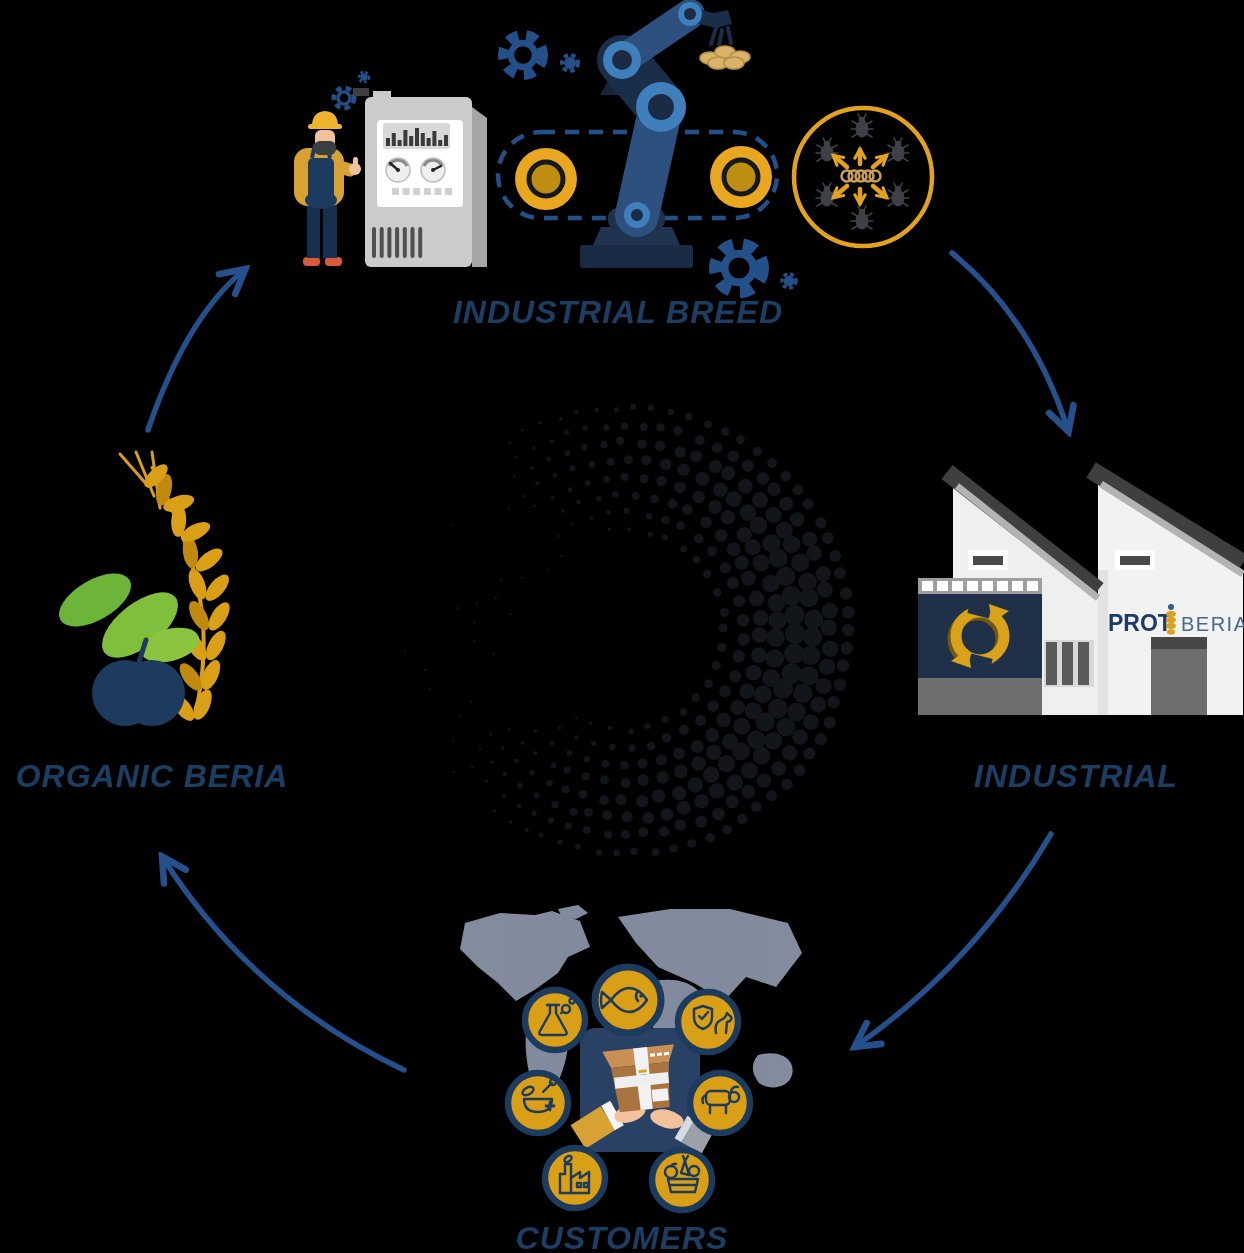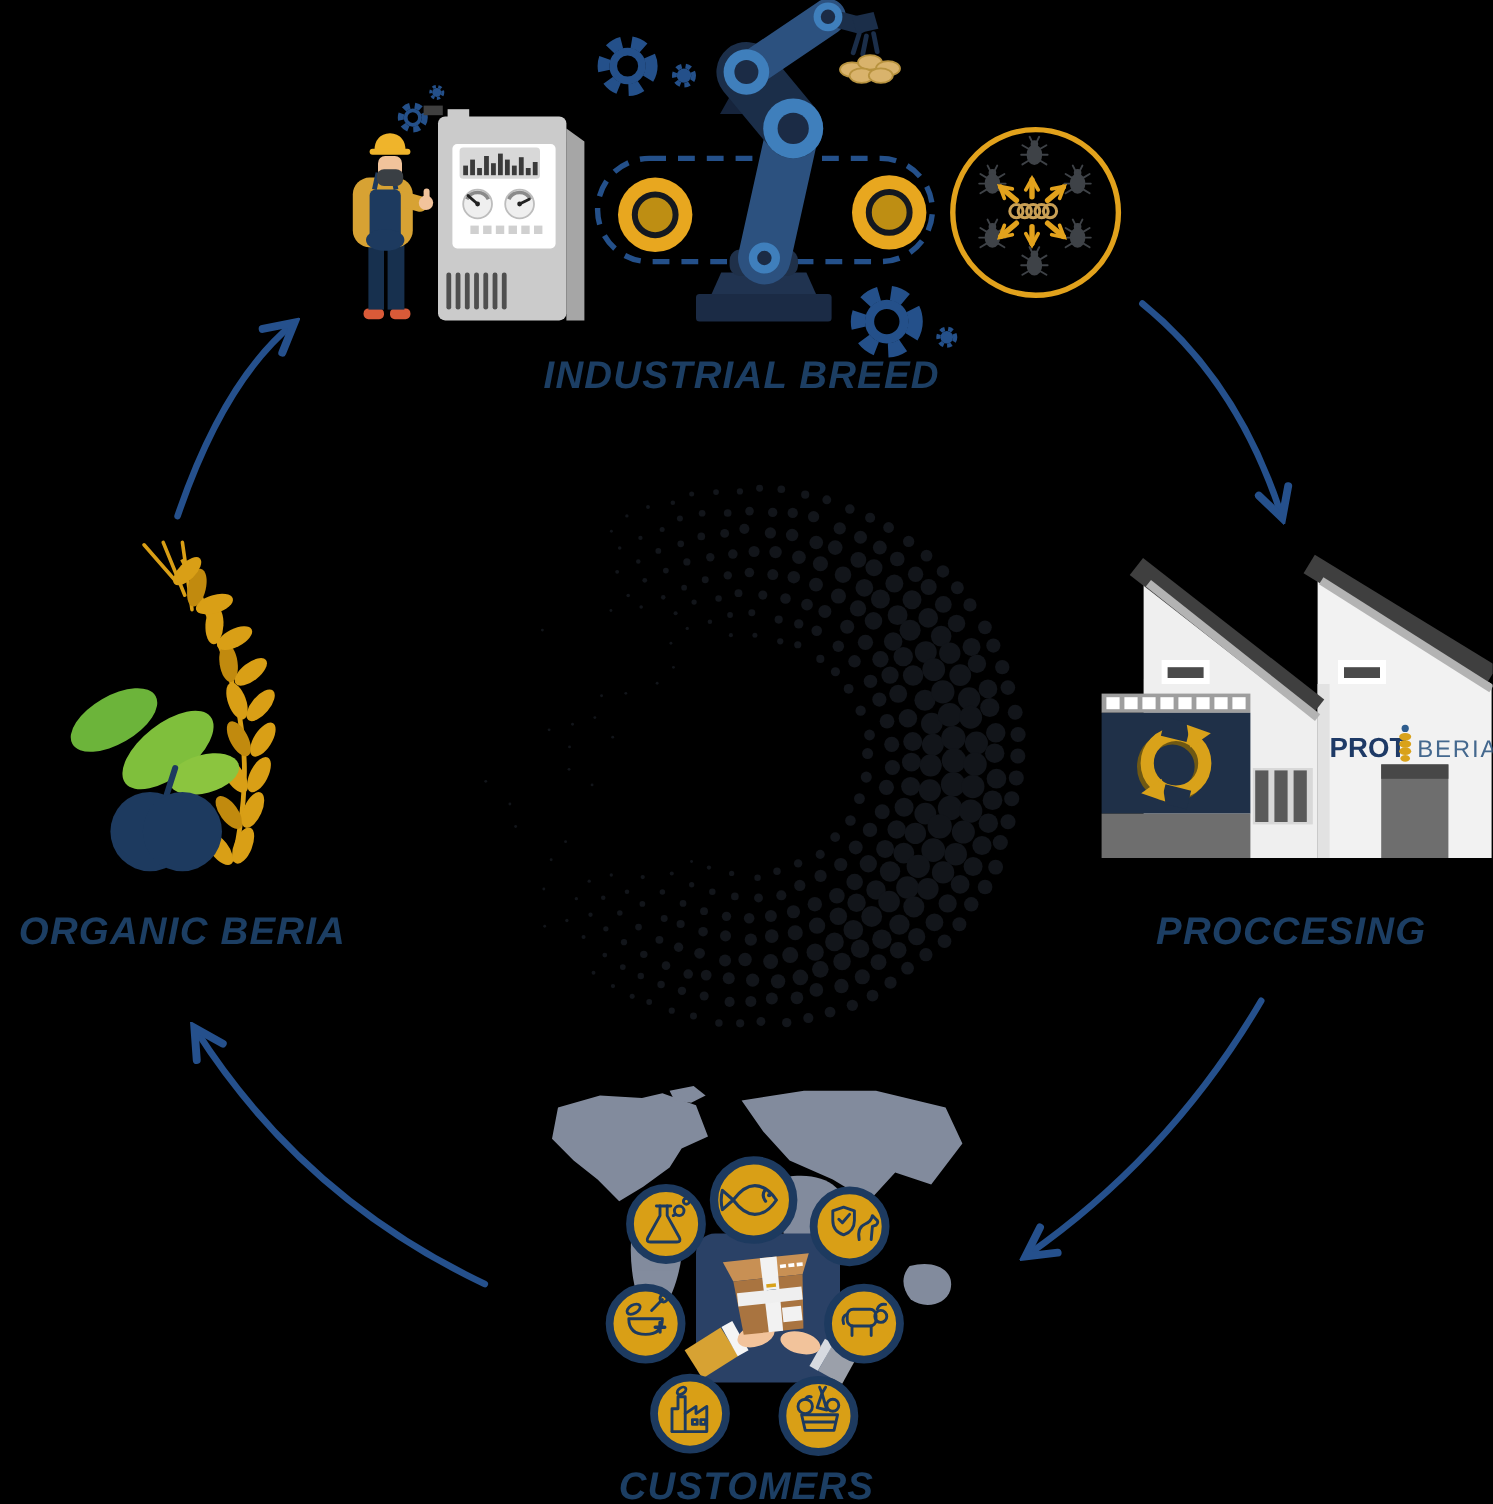--- a/index.html
+++ b/index.html
@@ -746,16 +746,16 @@
         <circle cx="231" cy="267" r="6"></circle>
         <path d="M 231,261 Q 233,258 236,259"></path>
         <path d="M 245,256 L 249,270 L 241,268 Z"></path>
         <path d="M 245,256 L 243,251 M 245,256 L 248,251"></path>
         <circle cx="254" cy="266" r="5"></circle>
       </g>
     </g>
   </svg>
 
   <div class="stage-label" style="left:618px;top:294px">INDUSTRIAL BREED</div>
-  <div class="stage-label" style="left:1076px;top:758px">PROCCESING</div>
+  <div class="stage-label" style="left:1076px;top:758px">INDUSTRIAL</div>
   <div class="stage-label" style="left:152px;top:758px">ORGANIC BERIA</div>
   <div class="stage-label" style="left:622px;top:1220px">CUSTOMERS</div>
 </div>
 
 </body></html>

